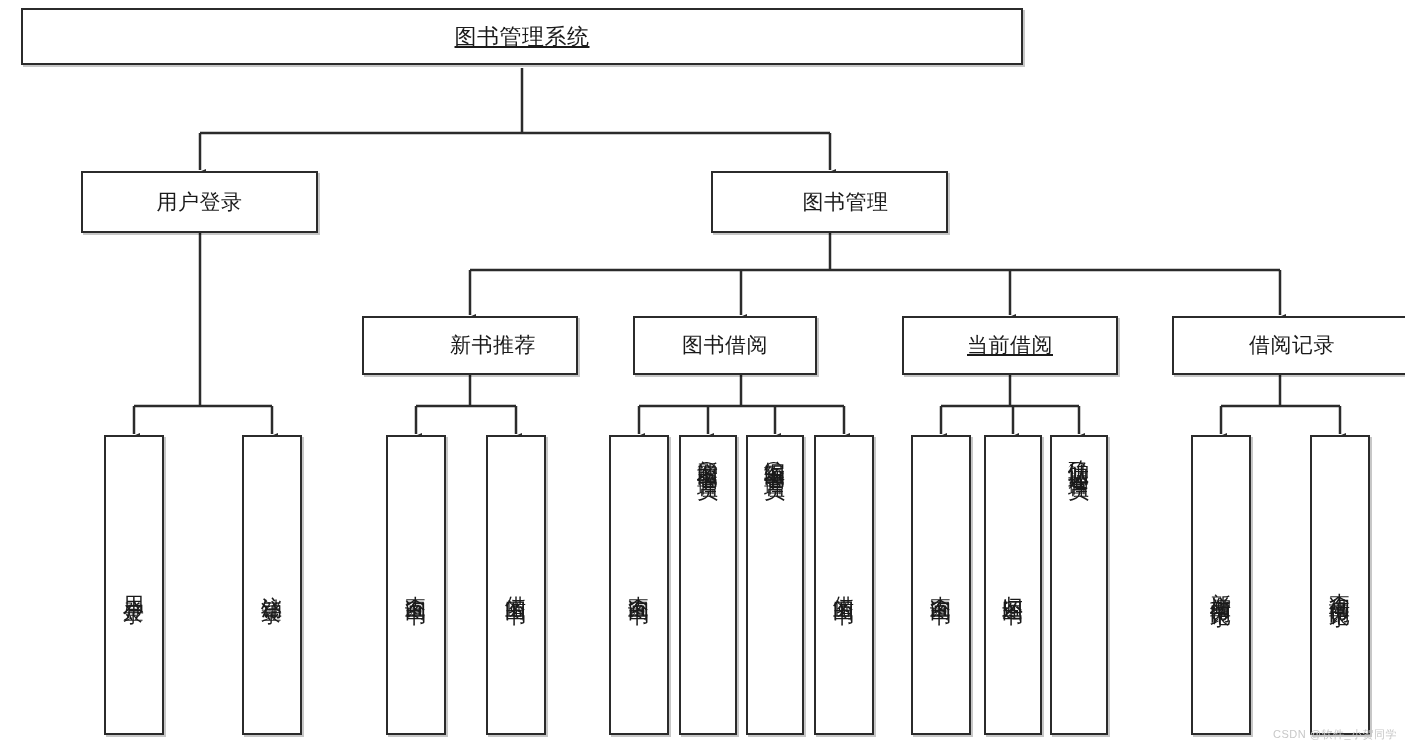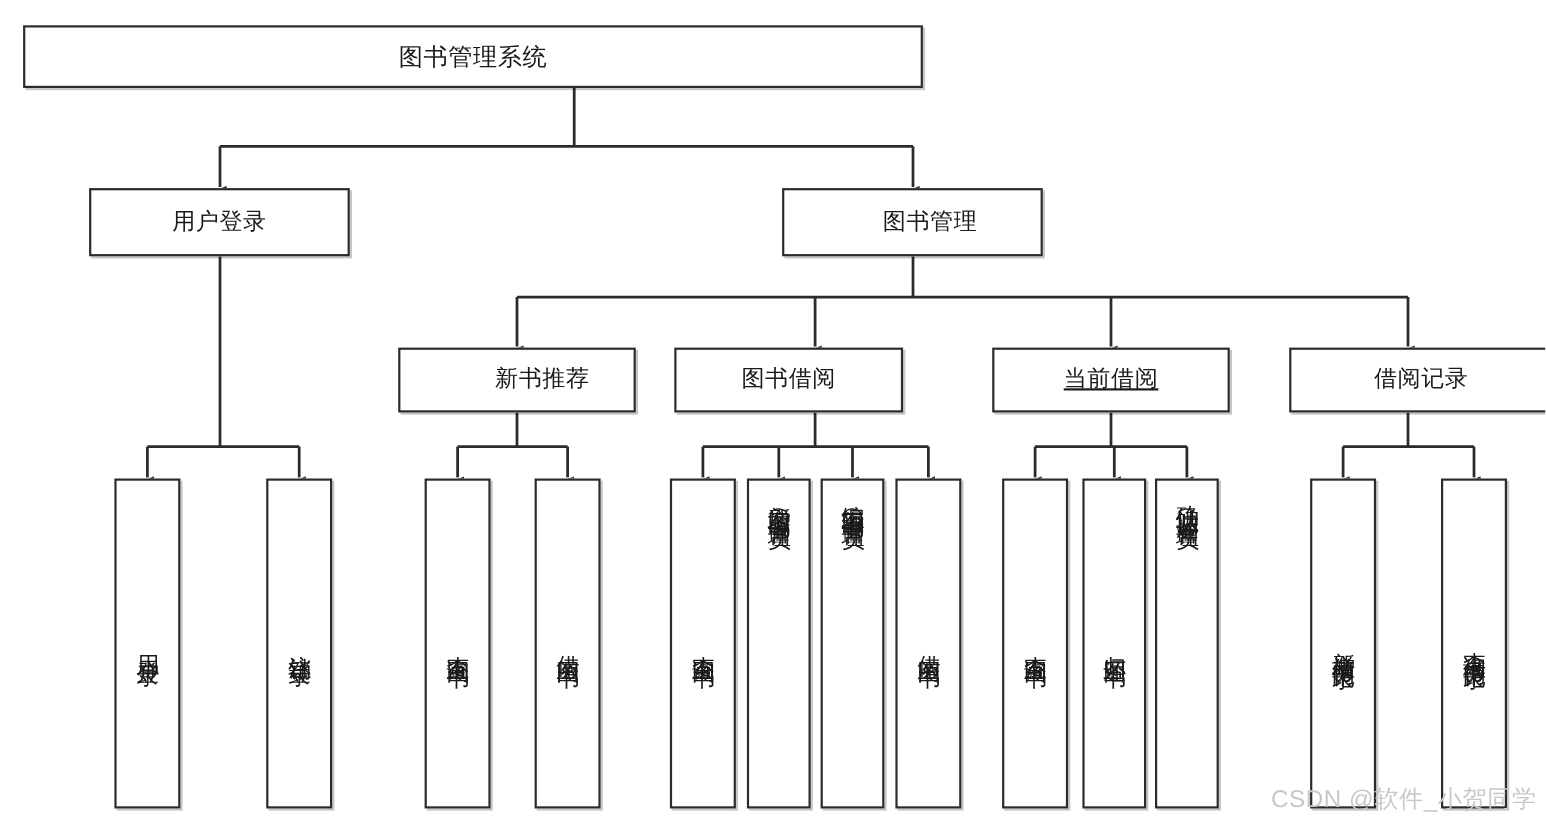--- a/index.html
+++ b/index.html
@@ -65,21 +65,21 @@
     text-orientation: upright;
     font-size: 21px;
     line-height: 1;
     letter-spacing: 3px;
     white-space: nowrap;
   }
   #watermark {
     position: absolute;
     right: 8px;
     bottom: 5px;
-    font-size: 22px;
+    font-size: 11px;
     color: #c8c8c8;
     letter-spacing: 0.5px;
     white-space: nowrap;
     user-select: none;
   }
 </style>
 </head>
 <body>
 
 <div id="canvas">
@@ -119,33 +119,33 @@
         <line x1="941" y1="406" x2="941" y2="434" stroke="#2b2b2b" stroke-width="2.5" marker-end="url(#arrow)"></line>
         <line x1="1013" y1="406" x2="1013" y2="434" stroke="#2b2b2b" stroke-width="2.5" marker-end="url(#arrow)"></line>
         <line x1="1079" y1="406" x2="1079" y2="434" stroke="#2b2b2b" stroke-width="2.5" marker-end="url(#arrow)"></line>
         <line x1="1280" y1="375" x2="1280" y2="406" stroke="#2b2b2b" stroke-width="2.5"></line>
         <line x1="1221" y1="406" x2="1340" y2="406" stroke="#2b2b2b" stroke-width="2.5"></line>
         <line x1="1221" y1="406" x2="1221" y2="434" stroke="#2b2b2b" stroke-width="2.5" marker-end="url(#arrow)"></line>
         <line x1="1340" y1="406" x2="1340" y2="434" stroke="#2b2b2b" stroke-width="2.5" marker-end="url(#arrow)"></line>
       </g>
   </svg>
   <div id="nodes">
-      <div class="node horizontal root" style="left: 21px; top: 23px; width: 818px; height: 57px;">
+      <div class="node horizontal root" style="left: 21px; top: 8px; width: 1002px; height: 57px; text-decoration: underline;">
         <span class="label">图书管理系统</span>
       </div>
       <div class="node horizontal" style="left: 81px; top: 171px; width: 237px; height: 62px;">
         <span class="label">用户登录</span>
       </div>
       <div class="node horizontal" style="left: 711px; top: 171px; width: 237px; height: 62px; padding-left: 32px;">
         <span class="label">图书管理</span>
       </div>
       <div class="node horizontal" style="left: 362px; top: 316px; width: 216px; height: 59px; padding-left: 46px;">
         <span class="label">新书推荐</span>
       </div>
-      <div class="node horizontal" style="left: 613px; top: 316px; width: 208px; height: 59px;">
+      <div class="node horizontal" style="left: 633px; top: 316px; width: 184px; height: 59px;">
         <span class="label">图书借阅</span>
       </div>
       <div class="node horizontal" style="left: 902px; top: 316px; width: 216px; height: 59px; text-decoration: underline;">
         <span class="label">当前借阅</span>
       </div>
       <div class="node horizontal" style="left: 1172px; top: 316px; width: 240px; height: 59px;">
         <span class="label">借阅记录</span>
       </div>
       <div class="node vertical centered" style="left: 104px; top: 435px; width: 60px; height: 300px;">
         <span class="label">用户登录</span>

